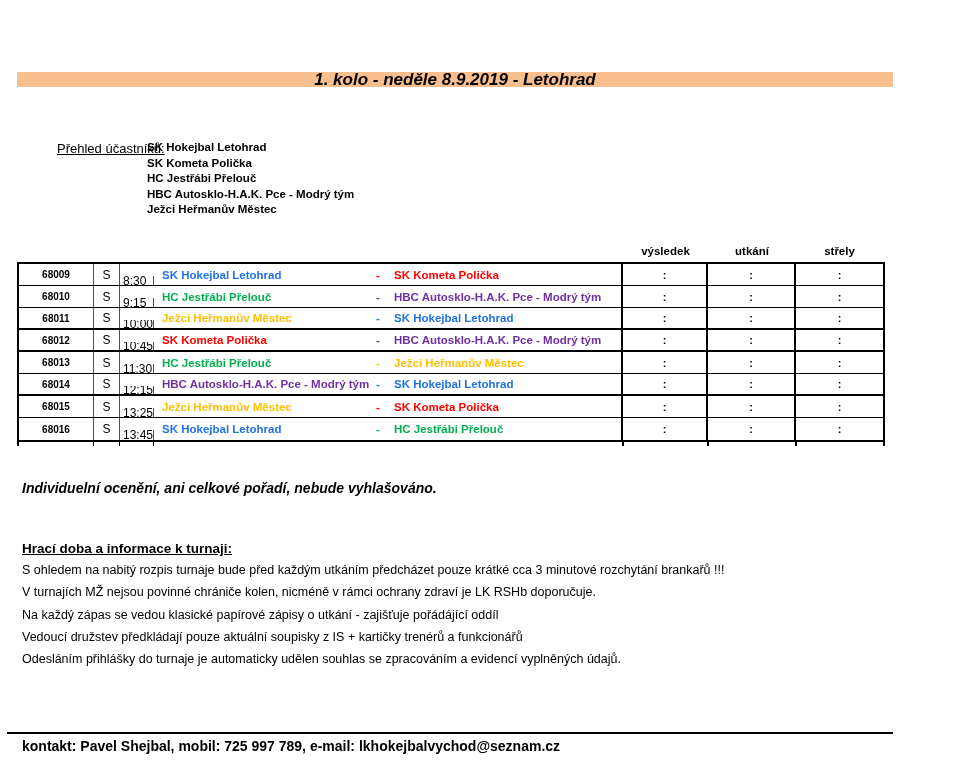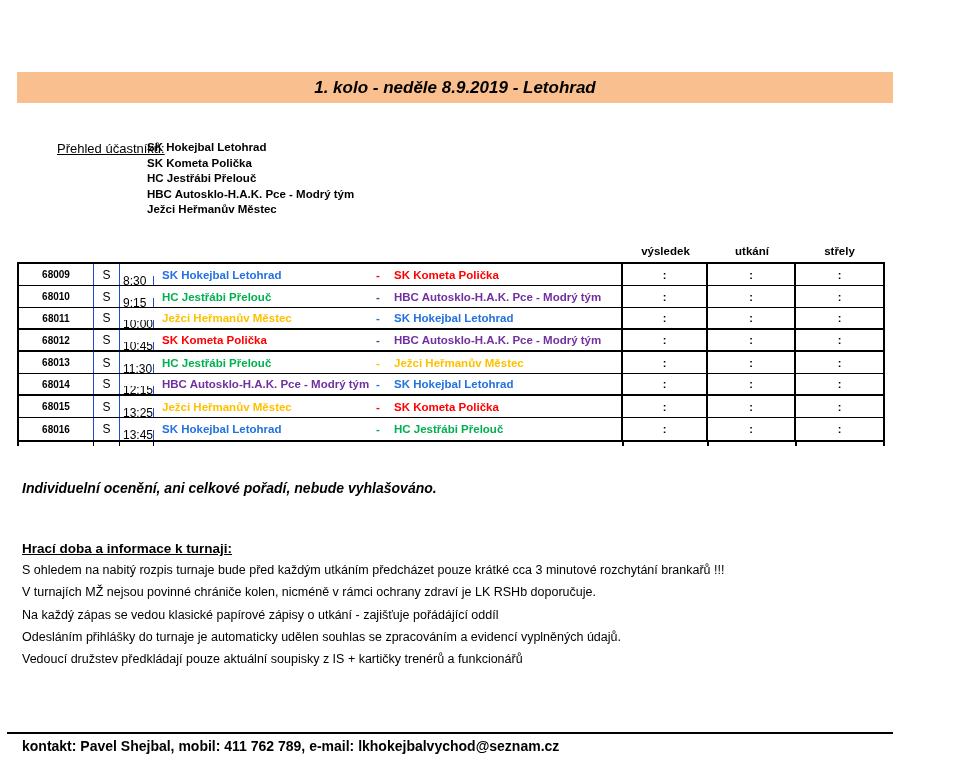--- a/index.html
+++ b/index.html
@@ -5,21 +5,21 @@
   html,body { margin:0; padding:0; background:#fff; }
   .page {
     position:relative; width:968px; height:765px; background:#fff;
     font-family:"Liberation Sans", sans-serif; color:#000; overflow:hidden;
   }
   .title {
     position:absolute; left:17px; top:8px; width:876px;
     text-align:center; font-size:29px; font-weight:bold; letter-spacing:-0.5px;
   }
   .banner {
-    position:absolute; left:17px; top:72px; width:876px; height:31px;
+    position:absolute; left:17px; top:72px; width:876px; height:15px;
     display:flex; align-items:center; justify-content:center;
     font-size:17px; font-weight:bold; font-style:italic;
   }
   .participants-label {
     position:absolute; left:28px; top:141px;
     font-size:13px; text-decoration:underline;margin-left:29px;
   }
   .participants-list { position:absolute; left:147px; top:140px; }
   .participants-list .team { font-size:11.5px; font-weight:bold; line-height:15.5px; }
 
@@ -227,20 +227,20 @@
       <i></i>
   </div>
 
   <div class="award-note">Individuelní ocenění, ani celkové pořadí, nebude vyhlašováno.</div>
 
   <div class="info-heading">Hrací doba a informace k turnaji:</div>
   <div class="info-lines">
       <p class="info-line">S ohledem na nabitý rozpis turnaje bude před každým utkáním předcházet pouze krátké cca 3 minutové rozchytání brankařů !!!</p>
       <p class="info-line">V turnajích MŽ nejsou povinné chrániče kolen, nicméně v rámci ochrany zdraví je LK RSHb doporučuje.</p>
       <p class="info-line">Na každý zápas se vedou klasické papírové zápisy o utkání - zajišťuje pořádájící oddíl</p>
+      <p class="info-line">Vedoucí družstev předkládají pouze aktuální soupisky z IS + kartičky trenérů a funkcionářů</p>
       <p class="info-line">Odesláním přihlášky do turnaje je automaticky udělen souhlas se zpracováním a evidencí vyplněných údajů.</p>
-      <p class="info-line">Vedoucí družstev předkládají pouze aktuální soupisky z IS + kartičky trenérů a funkcionářů</p>
     </div>
 
   <div class="footer-rule"></div>
-  <div class="contact">kontakt: Pavel Shejbal, mobil: 411 762 789, e-mail: lkhokejbalvychod@seznam.cz</div>
+  <div class="contact">kontakt: Pavel Shejbal, mobil: 725 997 789, e-mail: lkhokejbalvychod@seznam.cz</div>
 
 </div>
 
 </body></html>

